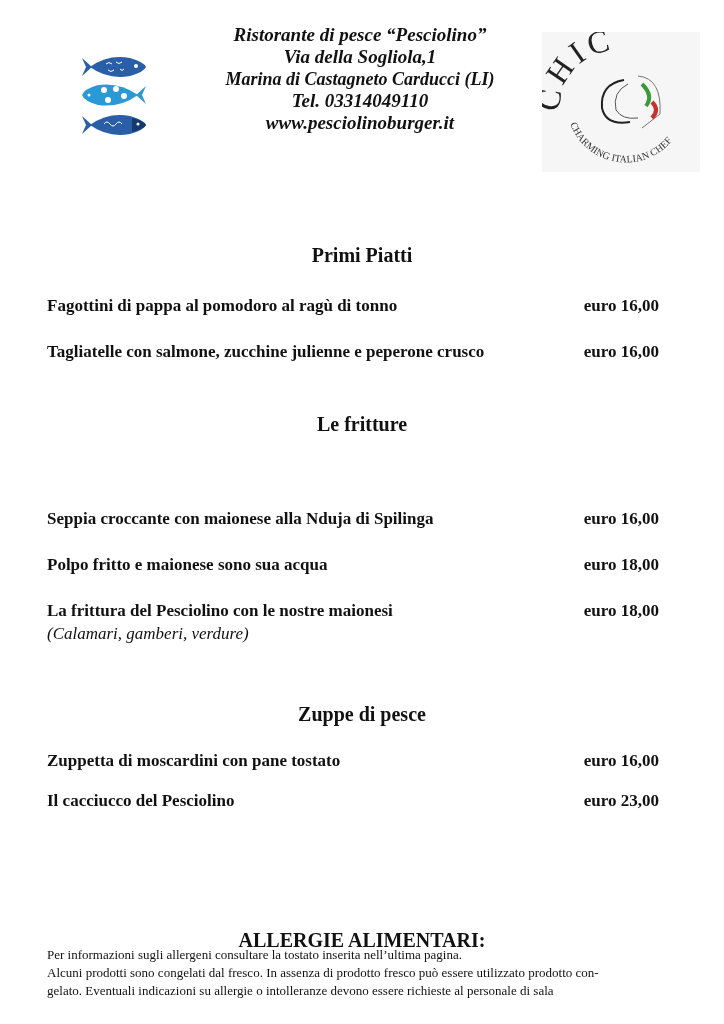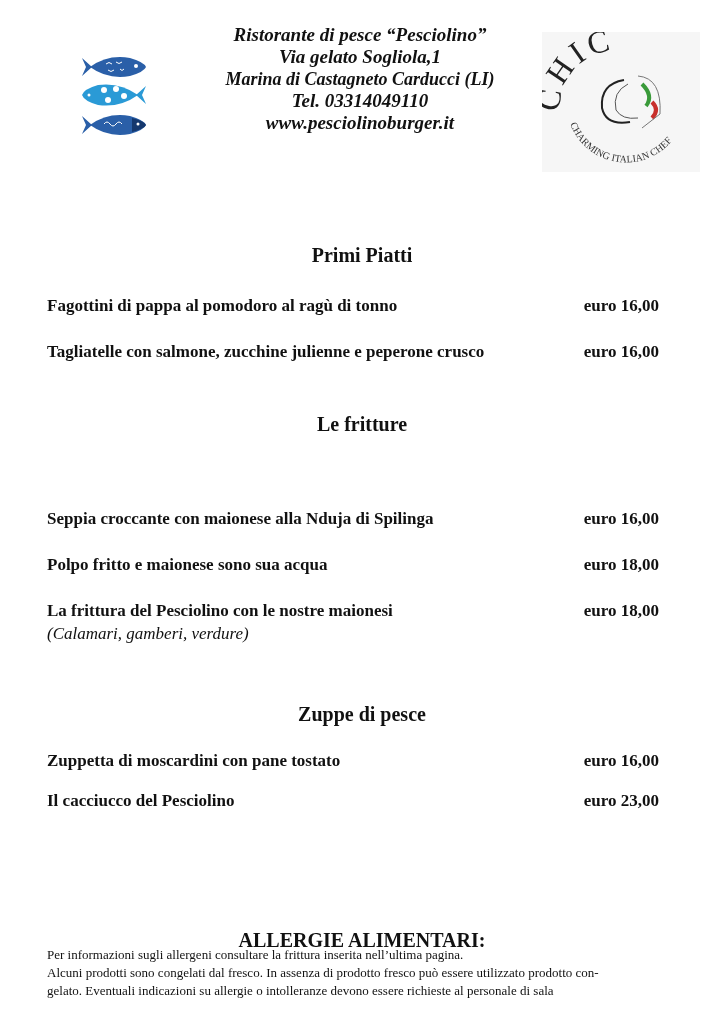--- a/index.html
+++ b/index.html
@@ -52,21 +52,21 @@
       <path d="M12 73 Q30 60 52 64 Q66 68 68 73 Q66 78 52 82 Q30 86 12 73 Z"></path>
       <path d="M54 66 Q66 69 68 73 Q66 77 54 80 Z" fill="#15386e"></path>
       <circle cx="60" cy="72" r="1.5" fill="#fff"></circle>
       <path d="M26 72 q3 -4 6 0 q3 4 6 0 q3 -4 6 0" stroke="#fff" stroke-width="1" fill="none"></path>
     </g>
   </svg>
 </div>
 
 <div class="abs header">
   <div>Ristorante di pesce “Pesciolino”</div>
-  <div>Via gelato Sogliola,1</div>
+  <div>Via della Sogliola,1</div>
   <div class="l3">Marina di Castagneto Carducci (LI)</div>
   <div>Tel. 03314049110</div>
   <div>www.pesciolinoburger.it</div>
 </div>
 
 <div class="abs chic-logo">
   <svg width="158" height="140" viewBox="0 0 158 140">
     <rect x="0" y="0" width="158" height="140" fill="#f6f6f6"></rect>
     <defs>
       <path id="arcTop" d="M18 80 A58 58 0 0 1 80 18"></path>
@@ -116,16 +116,16 @@
   <span class="name">Zuppetta di moscardini con pane tostato</span>
   <span class="price">euro 16,00</span>
 </div>
 <div class="abs row" style="top:791px;">
   <span class="name">Il cacciucco del Pesciolino</span>
   <span class="price">euro 23,00</span>
 </div>
 
 <div class="abs allergy-title">ALLERGIE ALIMENTARI:</div>
 <div class="abs allergy-text">
-  <div>Per informazioni sugli allergeni consultare la frittura inserita nell’ultima pagina.</div>
+  <div>Per informazioni sugli allergeni consultare la tostato inserita nell’ultima pagina.</div>
   <div>Alcuni prodotti sono congelati dal fresco. In assenza di prodotto fresco può essere utilizzato prodotto con-</div>
   <div>gelato. Eventuali indicazioni su allergie o intolleranze devono essere richieste al personale di sala</div>
 </div>
 
 </body></html>

